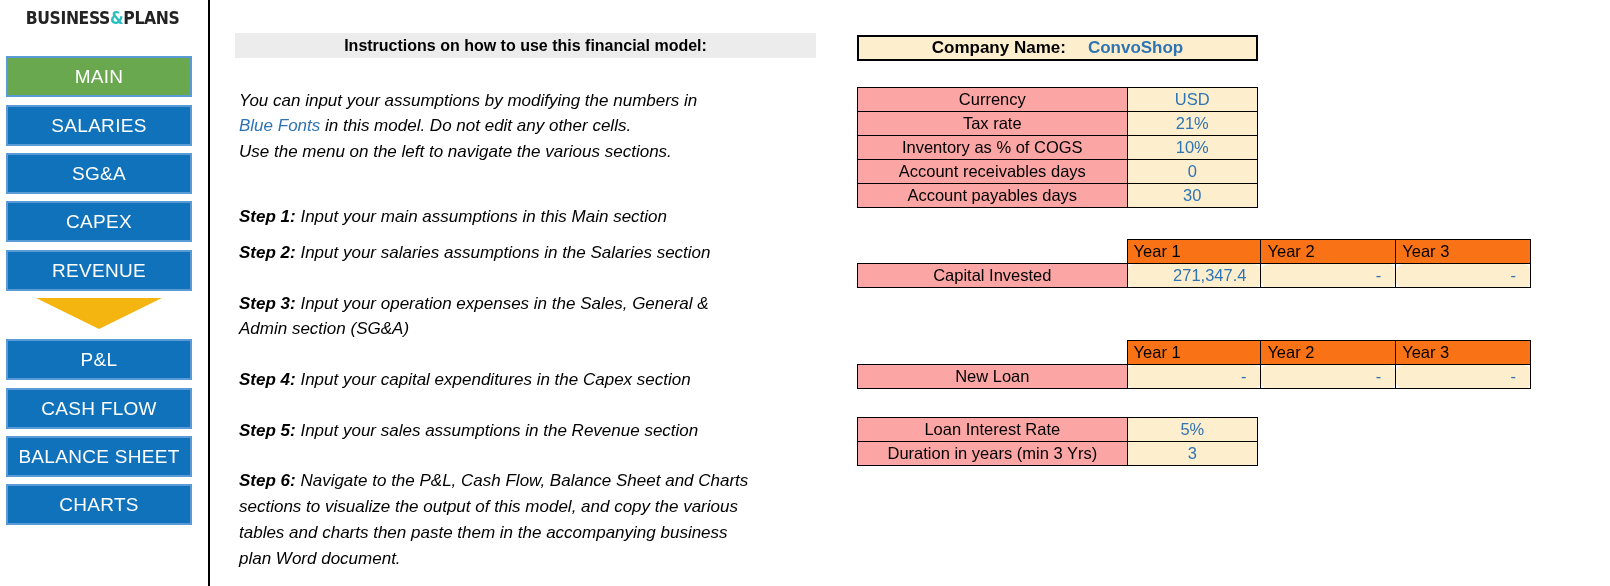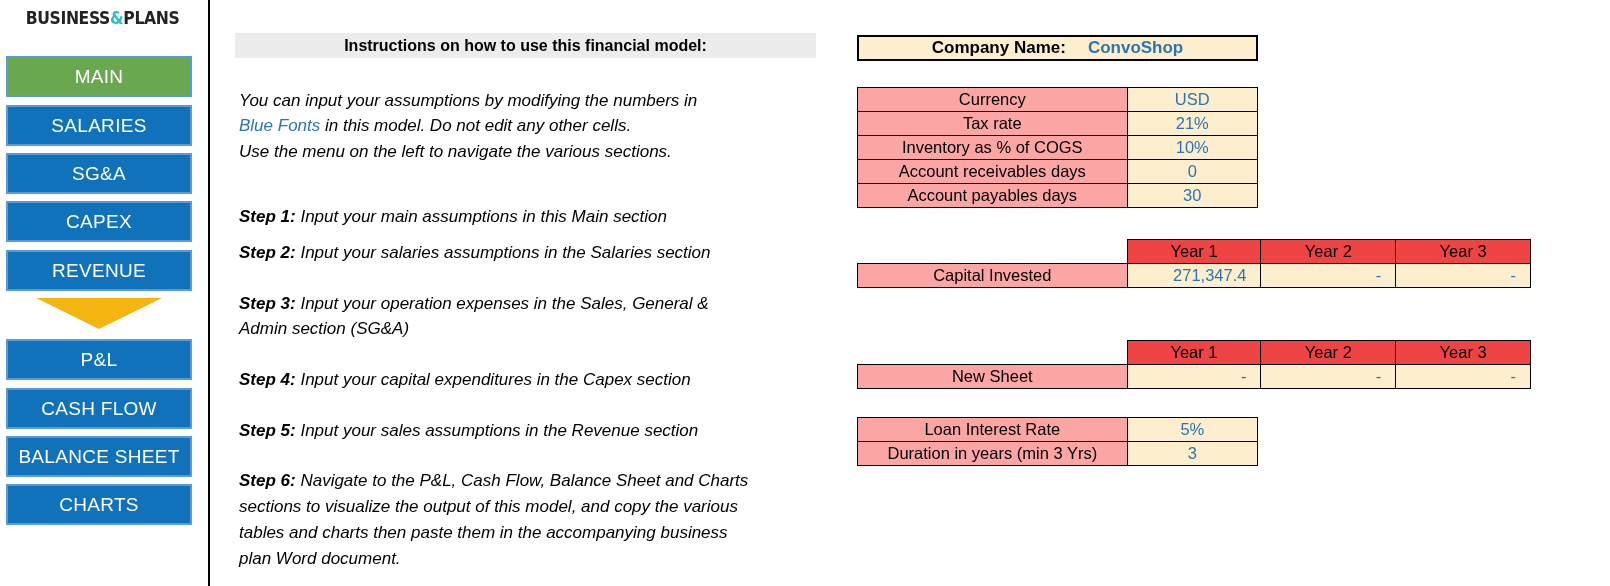--- a/index.html
+++ b/index.html
@@ -115,24 +115,24 @@
   .lbl {
     background: #fca5a5;
     text-align: center;
     white-space: nowrap;
   }
   .val {
     background: #fdeecd;
     color: #2e74b5;
     text-align: center;
   }
-  .val.right { text-align: right; padding-right: 14px; }
+  .val.right { text-align: right; padding-right: 14px; border-radius: 8px; }
   .yr-head {
-    background: #ef4444;
-    text-align: center;
+    background: #f97316;
+    text-align: left;
   }
   .blank-cell {
     border: none !important;
     background: transparent;
   }
 
   
   #company-banner {
     position: absolute;
     left: 857px;
@@ -287,21 +287,21 @@
 
 <table class="xl-table" style="left:857px; top:340px; width:674px;">
   <tbody>
       <tr>
     <td class="blank-cell" style="width:270px"></td>
     <td class="yr-head" style="width:134px">Year 1</td>
     <td class="yr-head" style="width:135px">Year 2</td>
     <td class="yr-head" style="width:135px">Year 3</td>
   </tr>
   <tr>
-    <td class="lbl">New Sheet</td>
+    <td class="lbl">New Loan</td>
     <td class="val right">-</td>
     <td class="val right">-</td>
     <td class="val right">-</td>
   </tr>
 </tbody>
   </table>
 
 <table class="xl-table" style="left:857px; top:417px; width:401px;">
   <tbody>
       <tr>

